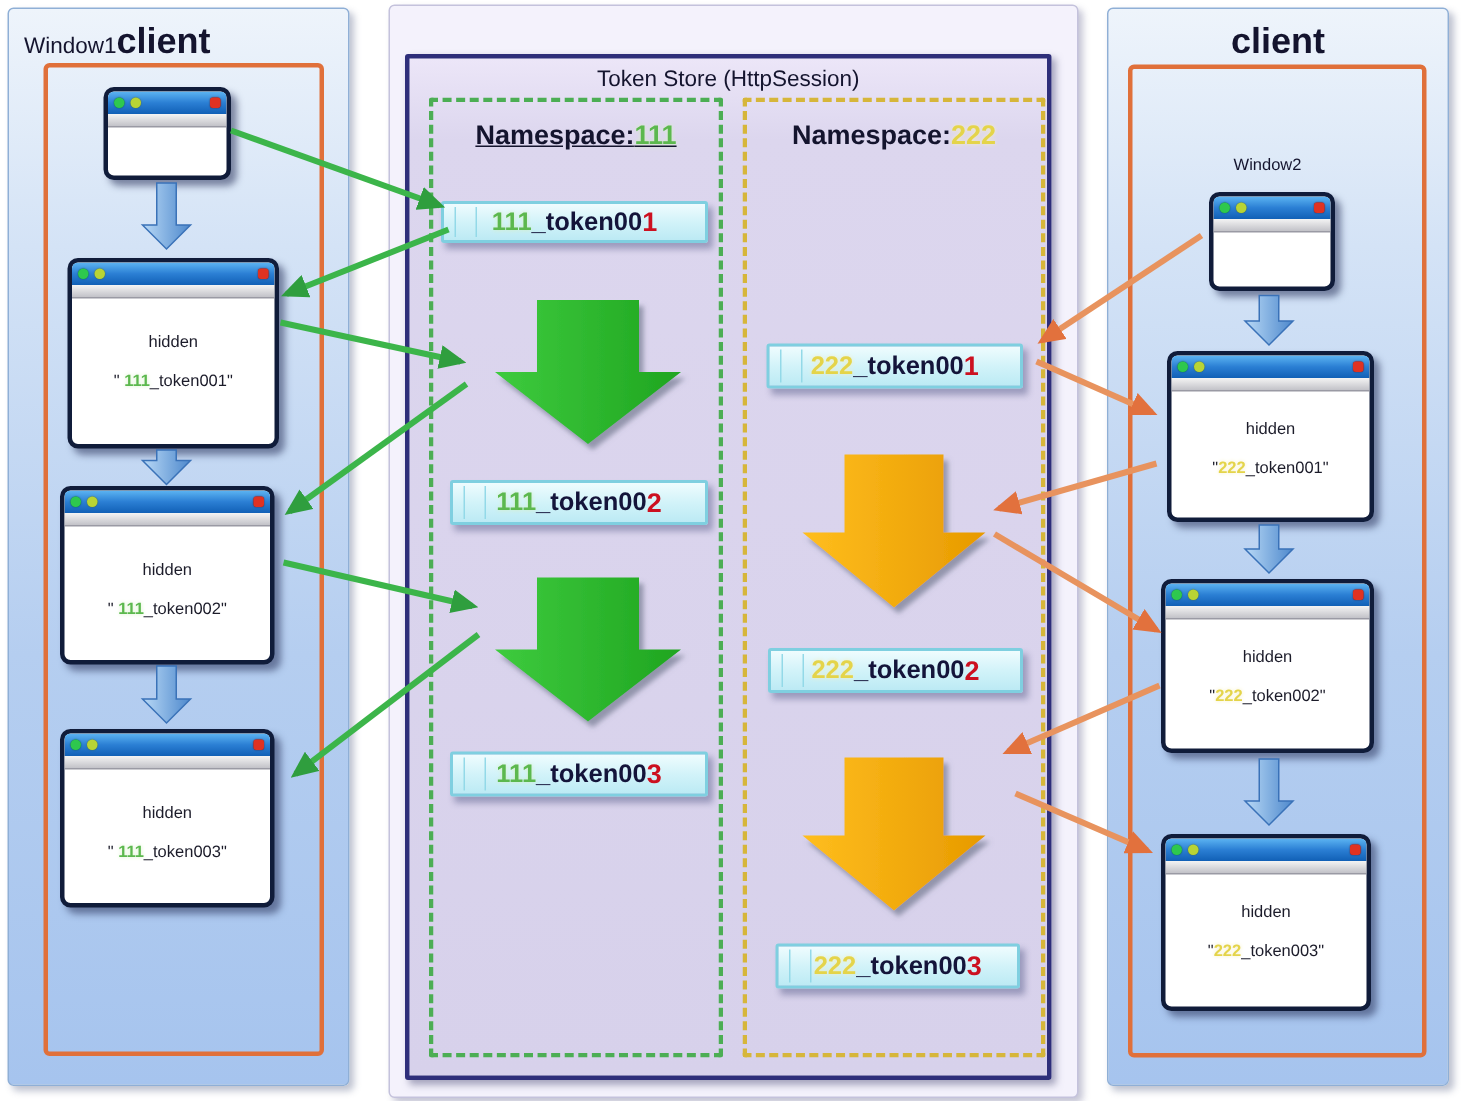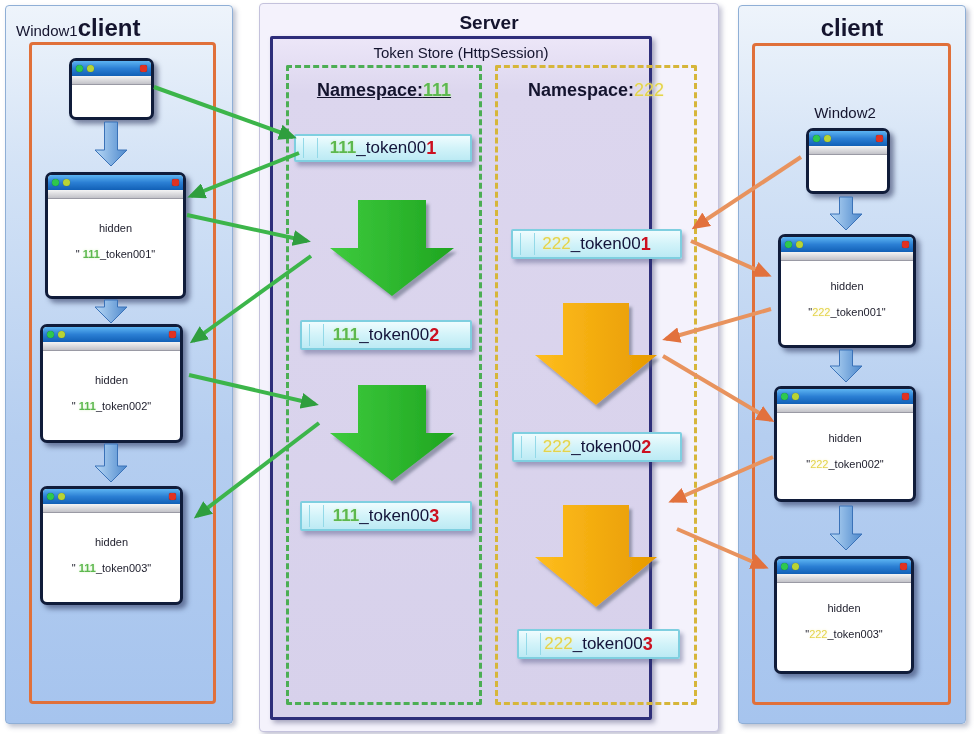--- a/index.html
+++ b/index.html
@@ -18,62 +18,62 @@
   .t-big{font-size:24px;font-weight:bold;}
   .orange-box{position:absolute;border:3px solid #e0703a;border-radius:4px;box-sizing:border-box;}
 
   
   .server-outer{
     position:absolute;left:259px;top:3px;width:458px;height:727px;
     background:#f4f2fc;border:1px solid #c4c2dc;border-radius:4px;
     box-shadow:3px 3px 5px rgba(110,110,150,.4);
   }
   .server-inner{
-    position:absolute;left:10px;top:32px;width:382px;height:684px;box-sizing:border-box;
+    position:absolute;left:10px;top:32px;width:431px;height:684px;box-sizing:border-box;
     background:linear-gradient(180deg,#ece6f8 0%,#dcd6ee 8%,#d7d1eb 100%);
     border:3px solid #2e2e7a;border-radius:2px;
     box-shadow:3px 3px 5px rgba(90,90,130,.5);
   }
   .ns-box{position:absolute;box-sizing:border-box;border-radius:2px;}
   .ns-111{border:3px dashed #4cae54;}
   .ns-222{border:3px dashed #d6b63a;}
   .ns-label{position:absolute;left:0;right:0;text-align:center;font-size:18px;font-weight:bold;color:#14142e;}
   .ns-green{color:#5cb84e;font-weight:bold;text-shadow:0 0 3px #d6efc4;}
-  .ns-yellow{color:#e4d44a;font-weight:normal;text-shadow:0 0 3px #f4eec2;}
+  .ns-yellow{color:#e4d44a;font-weight:bold;text-shadow:0 0 3px #f4eec2;}
 
   
   .token{
     position:absolute;box-sizing:border-box;
     background:linear-gradient(180deg,#effcfe 0%,#d2f3f9 50%,#bceaf4 100%);
     border:2px solid #7fcfe0;border-radius:2px;
     box-shadow:3px 4px 4px rgba(40,50,100,.35);
     display:flex;align-items:center;justify-content:center;
     font-size:17px;white-space:nowrap;
   }
   .token::before{content:"";position:absolute;left:7px;top:2px;bottom:2px;width:13px;
     border-left:1px solid #93d9e8;border-right:1px solid #93d9e8;}
-  .tk-body{color:#14143a;font-weight:normal;}
+  .tk-body{color:#14143a;font-weight:bold;}
   .tk-digit{color:#cc1020;font-weight:bold;font-size:18px;}
 
   
   .bw{position:absolute;box-sizing:border-box;background:#ffffff;
     border:3px solid #101c3a;border-radius:7px;overflow:hidden;
     box-shadow:4px 4px 5px rgba(40,50,90,.55);}
   .bw-bar{height:15px;background:linear-gradient(180deg,#5cb4f2 0%,#2b7fd4 50%,#1160b6 100%);
     display:flex;align-items:center;padding:0 4px;}
   .dot{width:7px;height:7px;border-radius:50%;}
   .dot.g{background:#2ec84e;margin-right:4px;box-shadow:0 0 1px #0a5a20;}
   .dot.y{background:#b8d435;box-shadow:0 0 1px #5a6a10;}
   .dot.r{background:#e03222;margin-left:auto;border-radius:2px;box-shadow:0 0 1px #6a0a0a;}
   .bw-tools{height:8px;background:linear-gradient(180deg,#f4f4f4,#c2c2c8);border-bottom:1px solid #9a9aa4;}
   .bw-body{text-align:center;font-size:11px;color:#1c1c2a;line-height:26px;white-space:nowrap;}
   .pad-l{padding-top:16px;}
   .pad-r{padding-top:12px;}
 
-  .win2-label{position:absolute;text-align:center;font-size:15px;color:#14142e;}
+  .win2-label{position:absolute;text-align:center;font-size:11px;color:#14142e;}
   svg.overlay{position:absolute;left:0;top:0;z-index:10;pointer-events:none;}
 </style>
 </head>
 <body>
 
 <div class="client-panel" style="left:5px;top:5px;">
   <div class="panel-title abs" style="left:10px;top:8px;">
     <span class="t-small">Window1</span><span class="t-big">client</span>
   </div>
   <div class="orange-box" style="left:23px;top:36px;width:187px;height:662px;"></div>
@@ -122,21 +122,20 @@
     </div>
     <div class="bw-tools"></div>
     <div class="bw-body pad-l">
       <div>hidden</div>
       <div><span>" </span><span class="ns-green">111</span><span>_token003"</span></div>
     </div>
   </div>
 </div>
 
 <div class="server-outer">
-  <div class="abs panel-title" style="left:0;right:0;top:8px;text-align:center;font-size:19px;font-weight:bold;">Server</div>
   <div class="server-inner">
     <div class="abs" style="left:0;right:0;top:5px;text-align:center;font-size:15px;color:#14142e;">Token Store (HttpSession)</div>
 
     <div class="ns-box ns-111" style="left:13px;top:26px;width:196px;height:640px;">
       <div class="ns-label" style="top:12px;text-decoration:underline;"><span>Namespace:</span><span class="ns-green">111</span></div>
     </div>
     <div class="token" style="left:21px;top:95px;width:178px;height:28px;">
       <span class="ns-green">111</span>
         <span class="tk-body">_token00</span>
         <span class="tk-digit">1</span>

